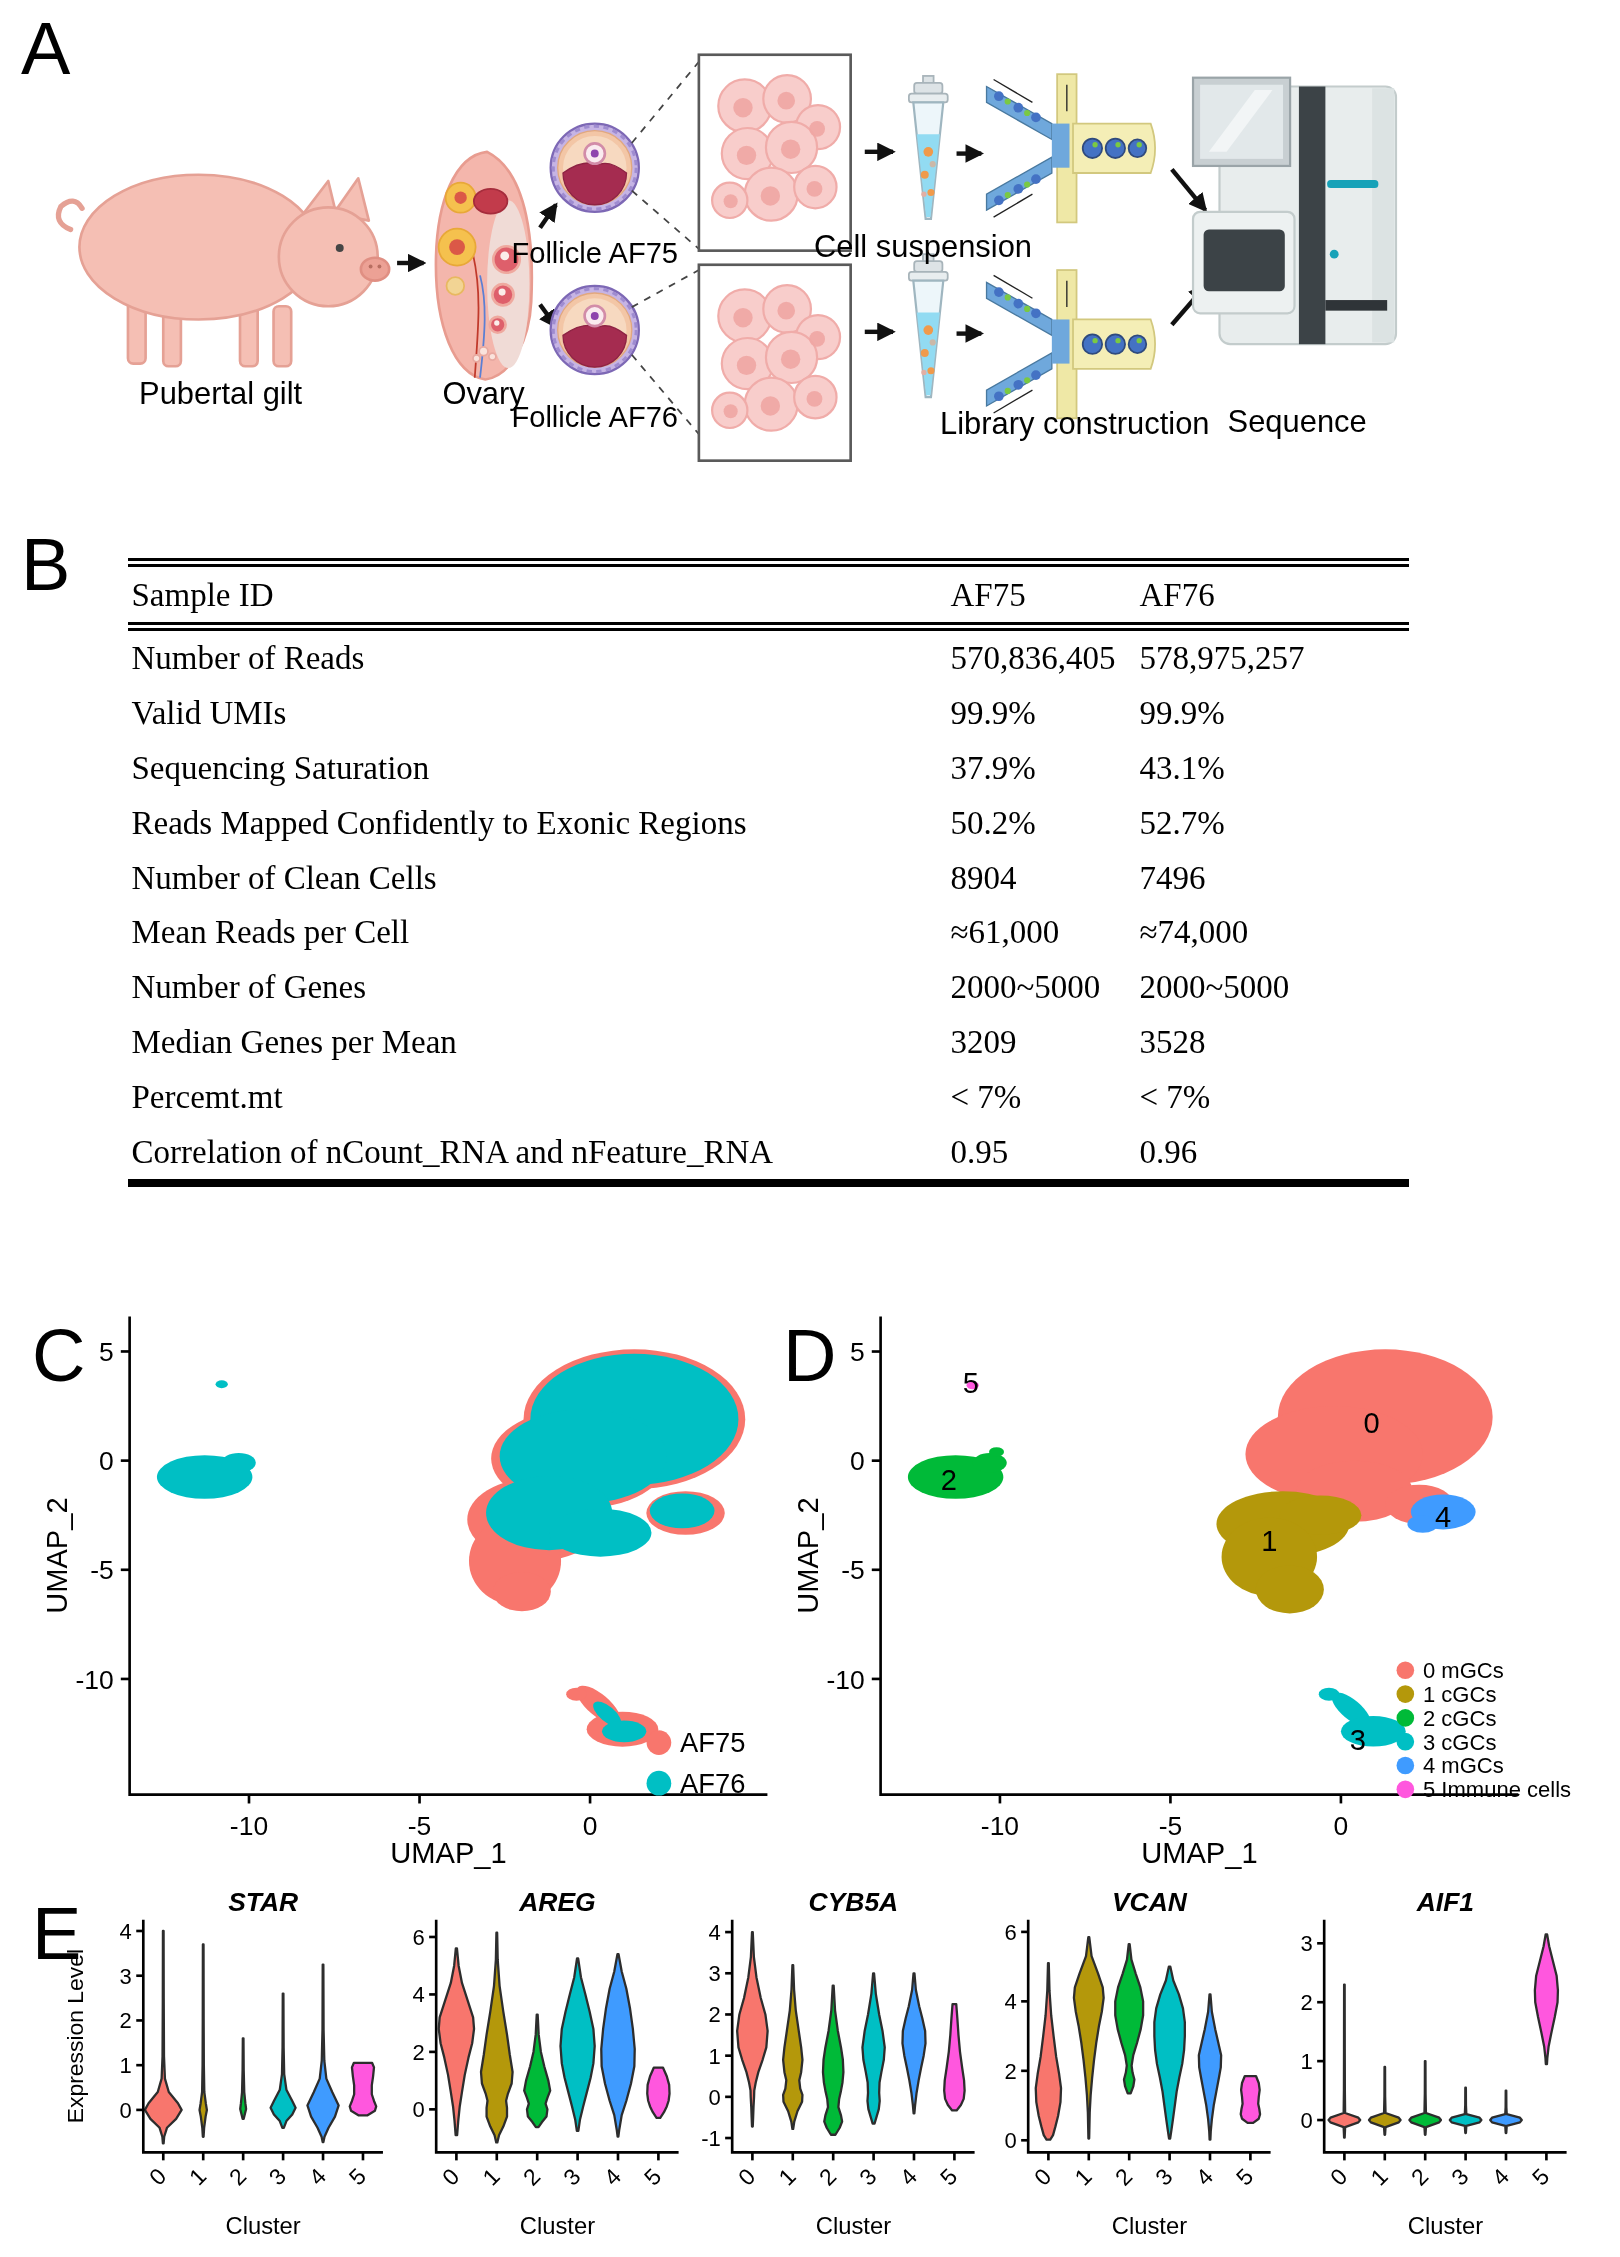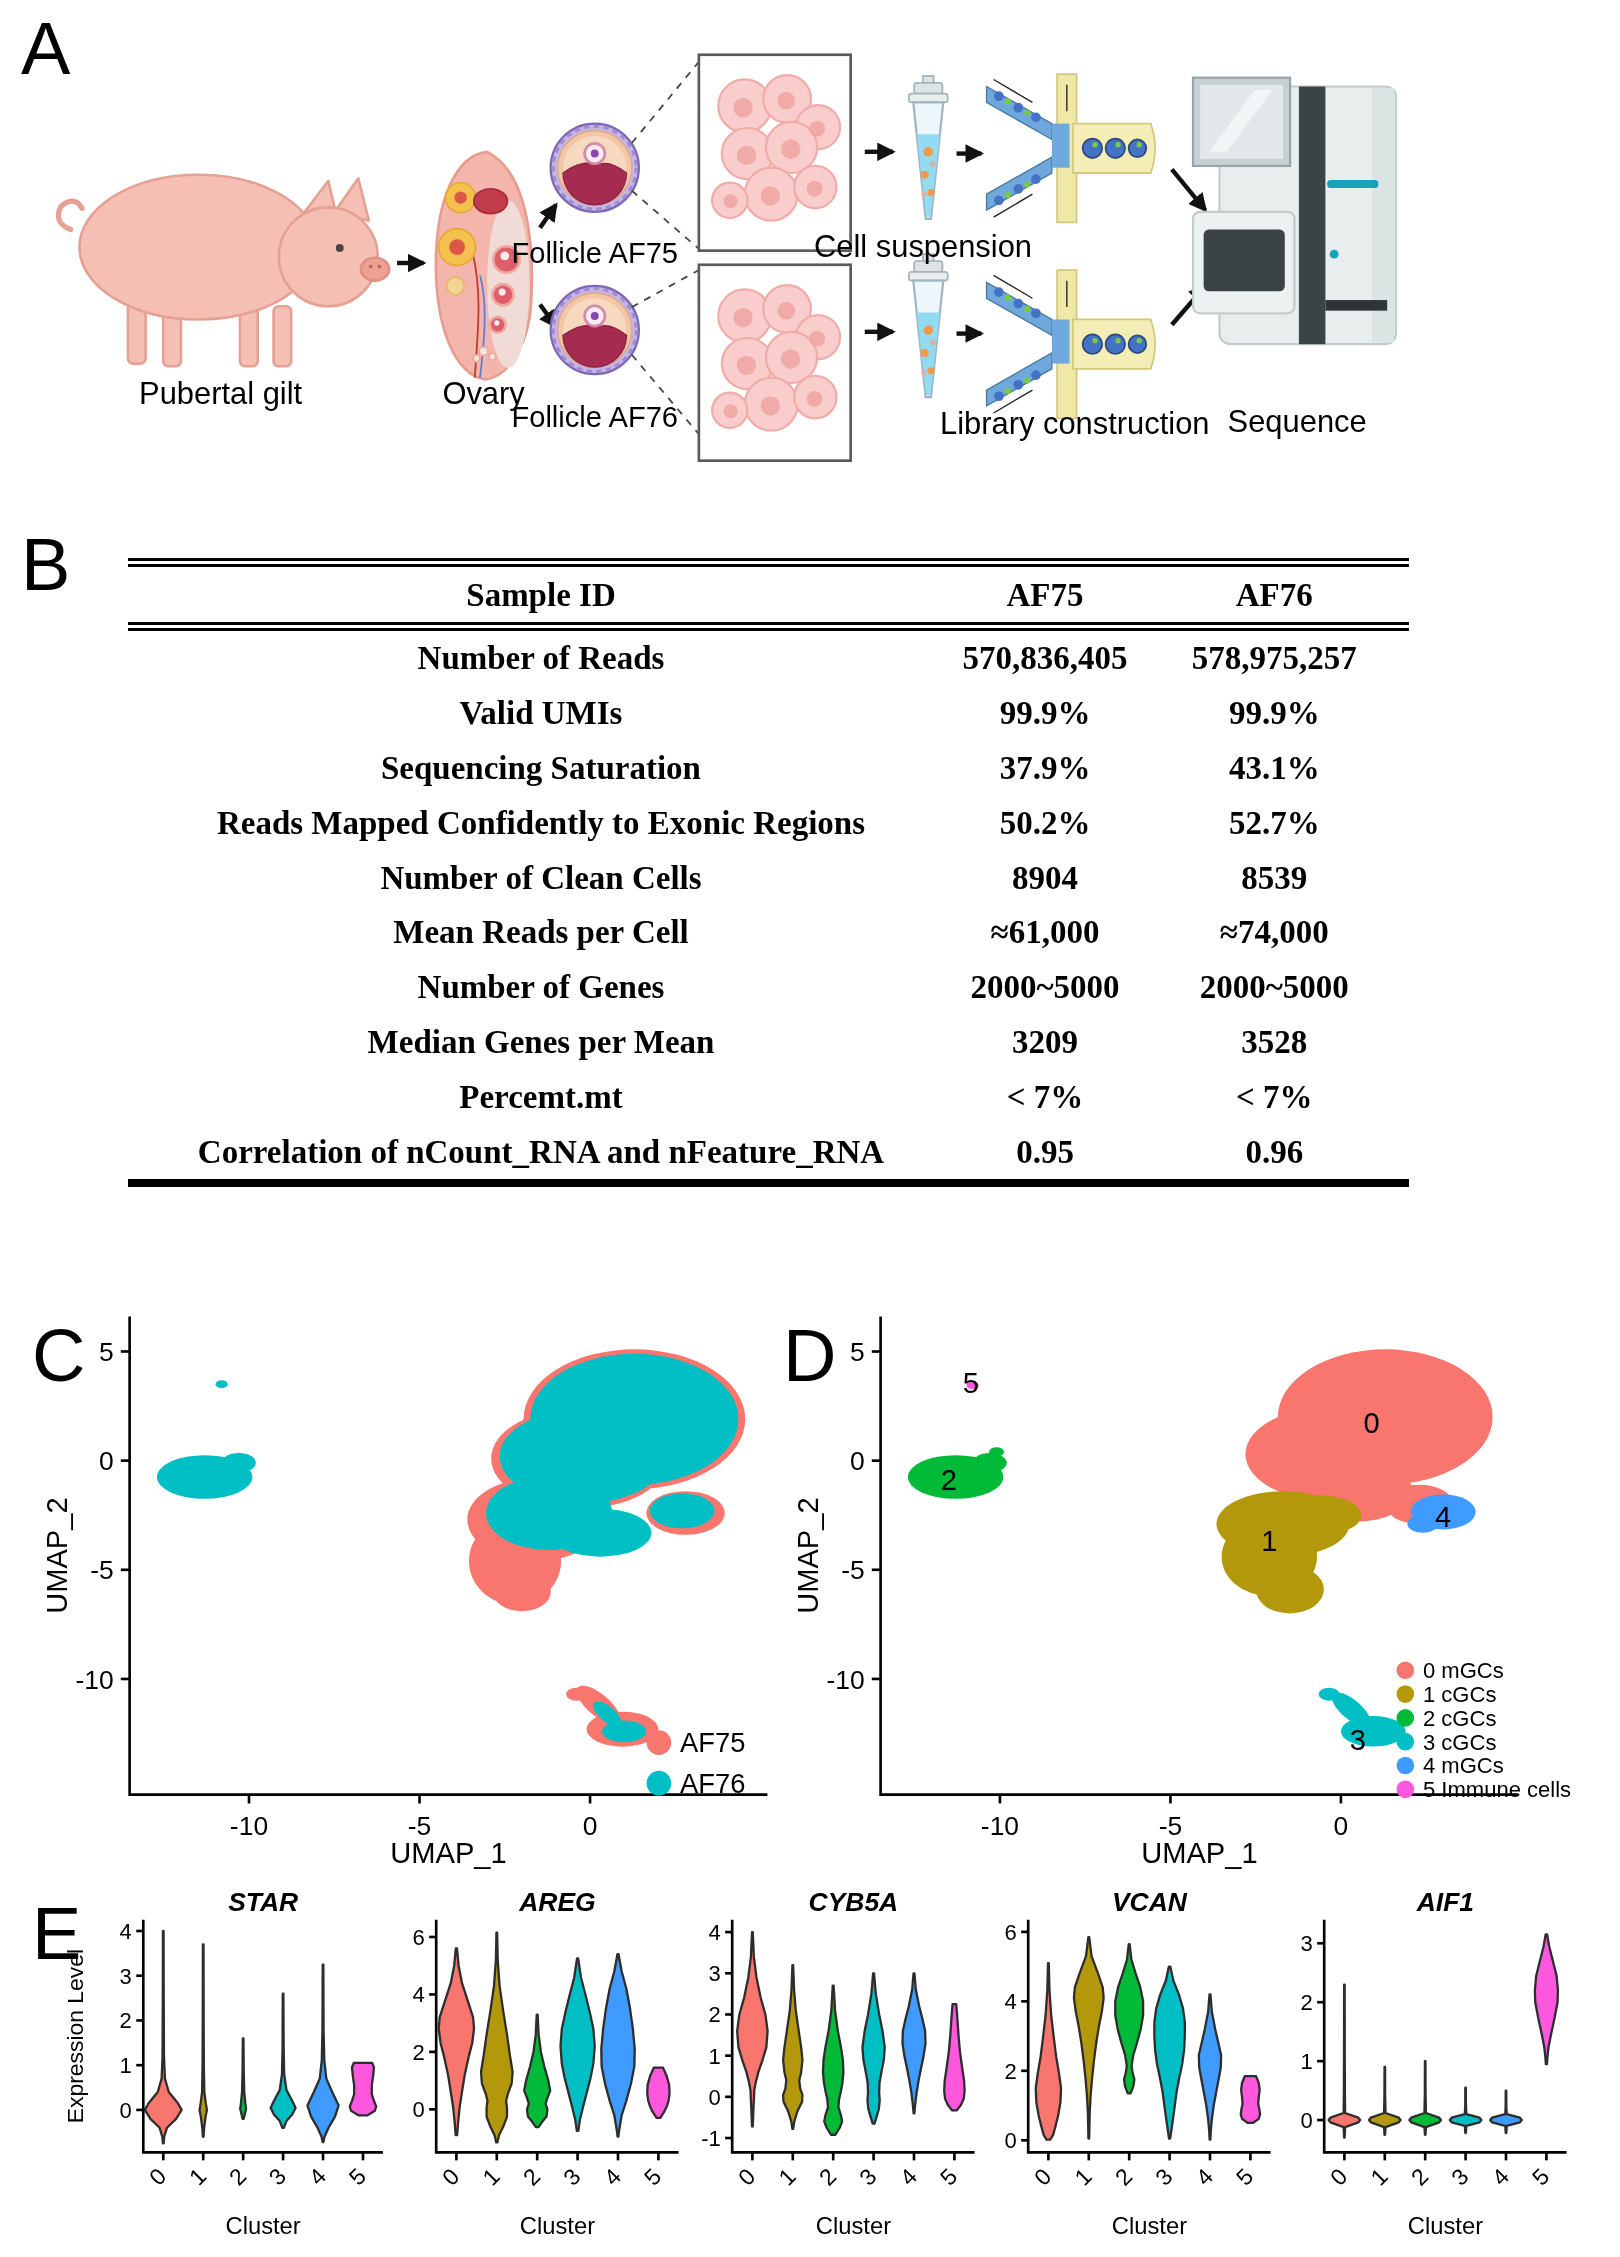--- a/index.html
+++ b/index.html
@@ -6,21 +6,21 @@
   .page{position:relative;width:1621px;height:2258px;background:#ffffff;overflow:hidden;
         font-family:"Liberation Sans",sans-serif;color:#000;}
   .abs{position:absolute;}
   .panel-letter{position:absolute;font-size:74px;font-weight:400;color:#000;line-height:1;
         font-family:"Liberation Sans",sans-serif;}
   
   .qc-wrap{position:absolute;left:128px;top:558px;width:1281px;}
   table.qc{width:100%;border-collapse:collapse;font-family:"Liberation Serif",serif;
         font-size:33px;color:#000;border-top:9.7px double #000;border-bottom:8px solid #000;}
   table.qc thead tr{border-bottom:9.7px double #000;}
-  table.qc th, table.qc td{font-weight:bold;text-align:center;padding:9.7px 0 8.8px 0;line-height:1.1;}
+  table.qc th, table.qc td{font-weight:normal;text-align:left;padding:9.7px 0 8.8px 0;line-height:1.1;}
   table.qc th:nth-child(1), table.qc td:nth-child(1){width:819px;padding-left:3.5px;}
   table.qc th:nth-child(2), table.qc td:nth-child(2){width:189px;}
   svg text{font-family:"Liberation Sans",sans-serif;}
   .alabel{font-size:35px;fill:#000;text-anchor:middle;}
 </style>
 </head>
 <body>
 
 <div class="page">
 
@@ -238,21 +238,21 @@
             <td>43.1%</td>
           </tr>
           <tr>
             <td>Reads Mapped Confidently to Exonic Regions</td>
             <td>50.2%</td>
             <td>52.7%</td>
           </tr>
           <tr>
             <td>Number of Clean Cells</td>
             <td>8904</td>
-            <td>8539</td>
+            <td>7496</td>
           </tr>
           <tr>
             <td>Mean Reads per Cell</td>
             <td>≈61,000</td>
             <td>≈74,000</td>
           </tr>
           <tr>
             <td>Number of Genes</td>
             <td>2000~5000</td>
             <td>2000~5000</td>

